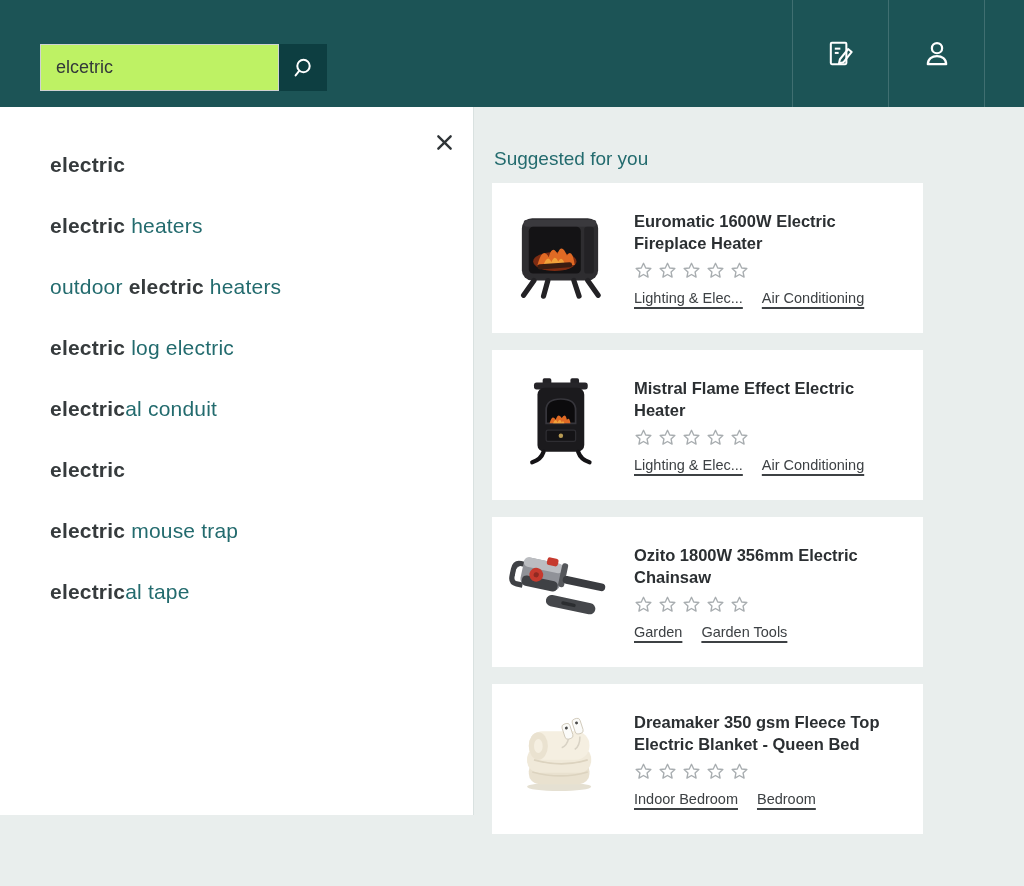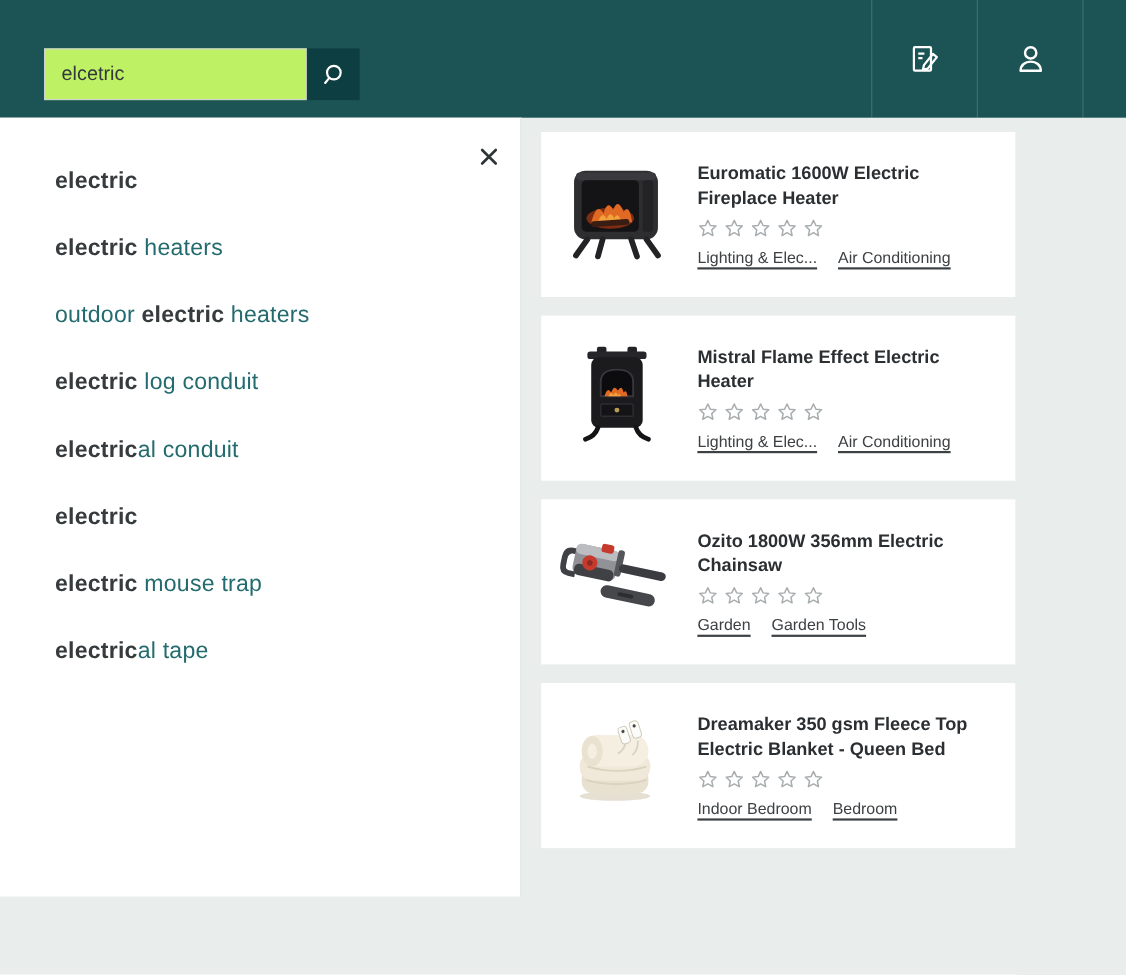--- a/index.html
+++ b/index.html
@@ -101,21 +101,21 @@
           <span class="sug-suf"> heaters</span>
   </li>
         <li class="sug-item">
     <span class="sug-pre">outdoor </span>
           <span class="sug-match">electric</span>
           <span class="sug-suf"> heaters</span>
   </li>
         <li class="sug-item">
     <span class="sug-pre"></span>
           <span class="sug-match">electric</span>
-          <span class="sug-suf"> log conduit</span>
+          <span class="sug-suf"> log electric</span>
   </li>
         <li class="sug-item">
     <span class="sug-pre"></span>
           <span class="sug-match">electric</span>
           <span class="sug-suf">al conduit</span>
   </li>
         <li class="sug-item">
     <span class="sug-pre"></span>
           <span class="sug-match">electric</span>
   </li>
@@ -126,20 +126,21 @@
   </li>
         <li class="sug-item">
     <span class="sug-pre"></span>
           <span class="sug-match">electric</span>
           <span class="sug-suf">al tape</span>
   </li>
       </ul>
   </aside>
 
   <section class="suggested">
+    <h2 class="suggested-title">Suggested for you</h2>
     <div class="cards" id="cards">
         <article class="card">
     <div class="thumb">
             <svg viewBox="0 0 120 120">
     <rect x="16" y="14" width="88" height="72" rx="12" fill="#2e2d30"></rect>
     <rect x="18" y="16" width="84" height="8" rx="4" fill="#3a393d"></rect>
     <rect x="24" y="24" width="60" height="54" rx="5" fill="#141315"></rect>
     <ellipse cx="54" cy="64" rx="25" ry="11" fill="#7e2c12"></ellipse>
     <path d="M34 68 q6-22 13-9 q4-15 10-4 q5-13 11 2 q6-9 9 11 z" fill="#e06a24"></path>
     <path d="M41 68 q5-13 9-3 q4-10 8-1 q4-8 8 4 z" fill="#f2a23a"></path>

